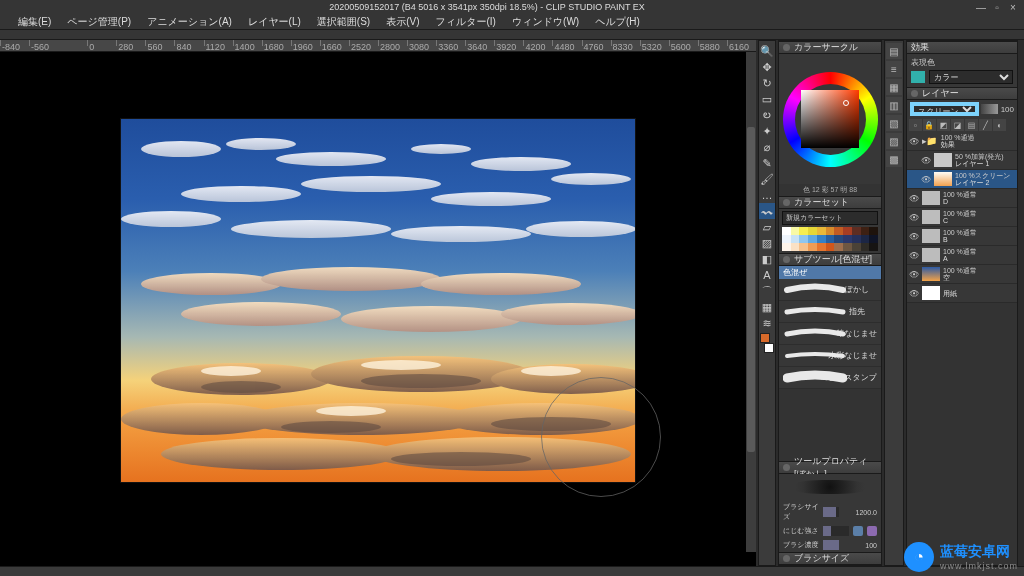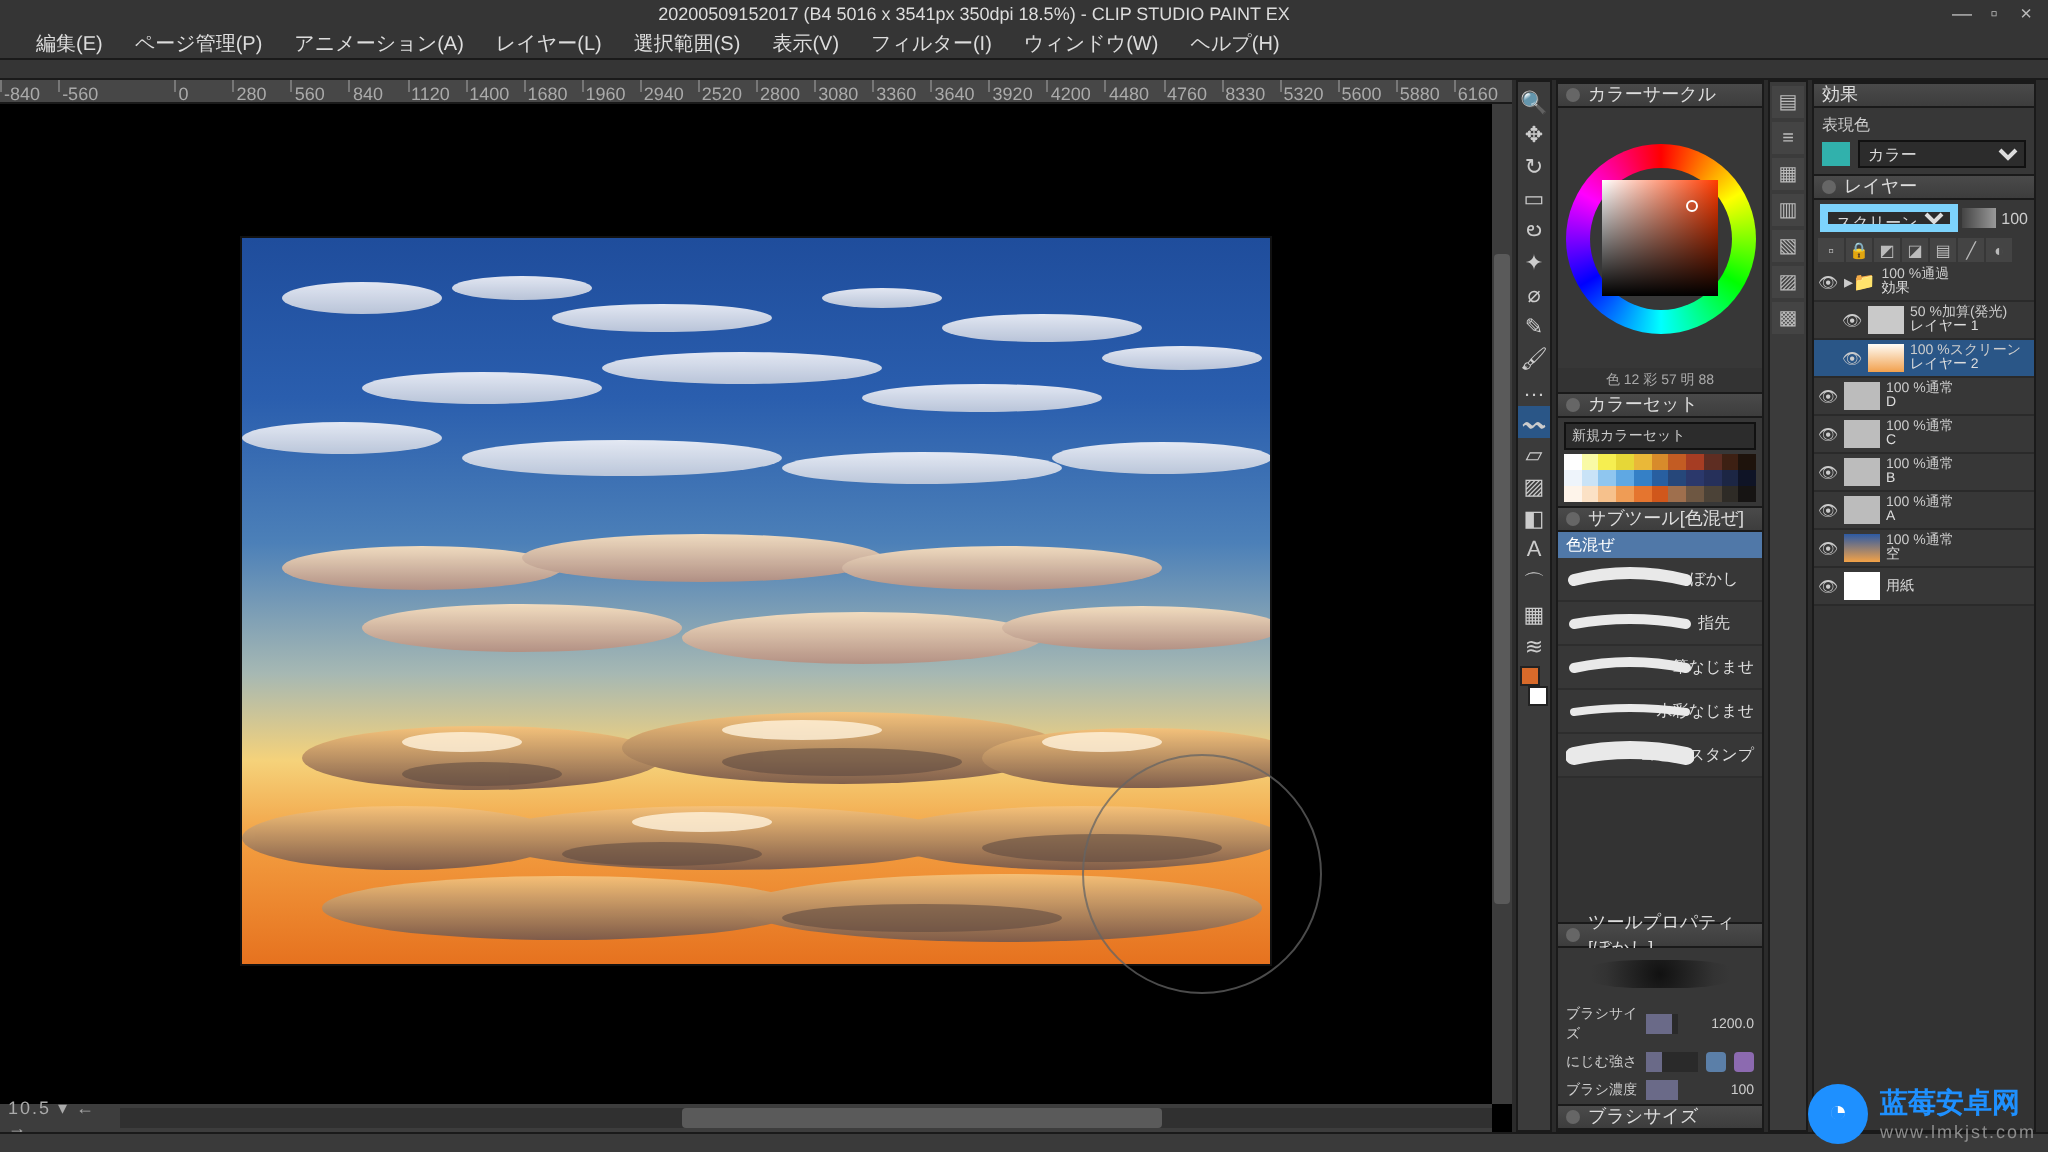--- a/index.html
+++ b/index.html
@@ -141,21 +141,21 @@
       <span class="mark" style="left: 29.0769px;">-560</span>
       <span class="mark" style="left: 43px; margin-top: 12px;">-280</span>
       <span class="mark" style="left: 87.2308px;">0</span>
       <span class="mark" style="left: 116.308px;">280</span>
       <span class="mark" style="left: 145.385px;">560</span>
       <span class="mark" style="left: 174.462px;">840</span>
       <span class="mark" style="left: 203.538px;">1120</span>
       <span class="mark" style="left: 232.615px;">1400</span>
       <span class="mark" style="left: 261.692px;">1680</span>
       <span class="mark" style="left: 290.769px;">1960</span>
-      <span class="mark" style="left: 319.846px;">2940</span>
+      <span class="mark" style="left: 319.846px;">1660</span>
       <span class="mark" style="left: 348.923px;">2520</span>
       <span class="mark" style="left: 378px;">2800</span>
       <span class="mark" style="left: 407.077px;">3080</span>
       <span class="mark" style="left: 436.154px;">3360</span>
       <span class="mark" style="left: 465.231px;">3640</span>
       <span class="mark" style="left: 494.308px;">3920</span>
       <span class="mark" style="left: 523.385px;">4200</span>
       <span class="mark" style="left: 552.462px;">4480</span>
       <span class="mark" style="left: 581.538px;">4760</span>
       <span class="mark" style="left: 610.615px;">8330</span>
@@ -242,26 +242,20 @@
           <ellipse cx="430" cy="252" rx="30" ry="5"></ellipse>
           <ellipse cx="230" cy="292" rx="35" ry="5"></ellipse>
         </g>
       </svg>
       <div class="brush-cursor" style="left:420px; top:258px;"></div>
     </div>
   </div>
   <div class="scroll-v">
       <div class="thumb"></div>
     </div>
-  <div class="scroll-h">
-    <div class="status-left">10.5 ▾ ← →</div>
-    <div class="track">
-        <div class="thumb"></div>
-      </div>
-  </div>
 </div>
 
 <div class="tool-strip" id="tool-strip">
     <div class="tool-btn">🔍</div>
     <div class="tool-btn">✥</div>
     <div class="tool-btn">↻</div>
     <div class="tool-btn">▭</div>
     <div class="tool-btn">ల</div>
     <div class="tool-btn">✦</div>
     <div class="tool-btn">⌀</div>

